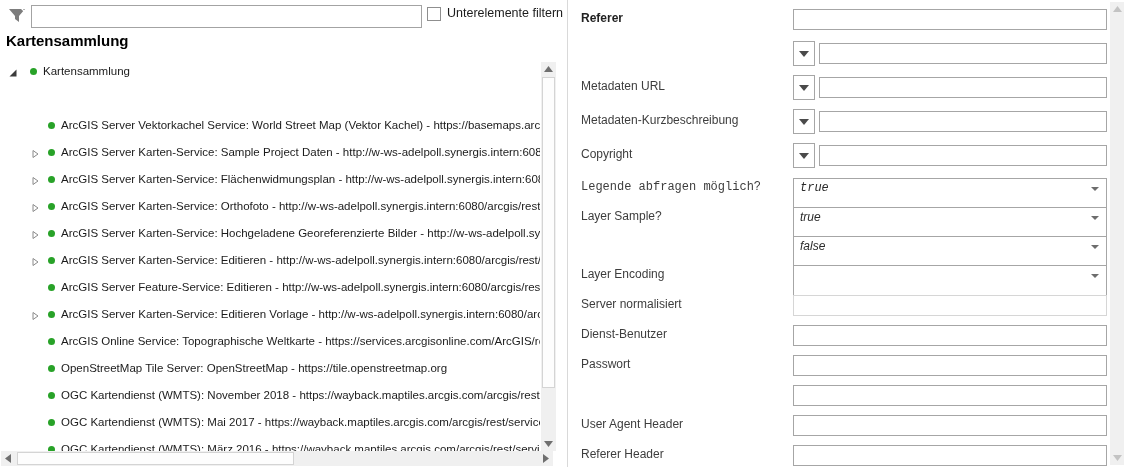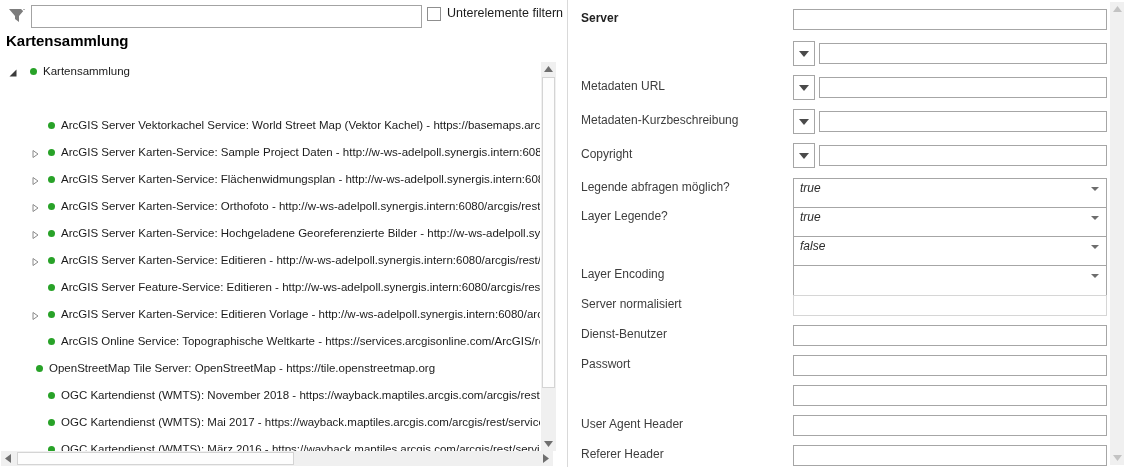--- a/index.html
+++ b/index.html
@@ -165,21 +165,21 @@
             <span class="tree-label">ArcGIS Server Karten-Service: Editieren Vorlage - http://w-ws-adelpoll.synergis.intern:6080/arcg</span>
           </span>
         </div>
         <div class="tree-row" style="top: 270px;">
           <span class="row-content" style="left: 44px;">
             <span class="dot" style="background: rgb(40, 162, 40);"></span>
             <span class="tree-label">ArcGIS Online Service: Topographische Weltkarte - https://services.arcgisonline.com/ArcGIS/res</span>
           </span>
         </div>
         <div class="tree-row" style="top: 297px;">
-          <span class="row-content" style="left: 32px; text-align: center;">
+          <span class="row-content" style="left: 44px; text-align: center;">
             <span class="dot" style="background: rgb(40, 162, 40);"></span>
             <span class="tree-label">OpenStreetMap Tile Server: OpenStreetMap - https://tile.openstreetmap.org</span>
           </span>
         </div>
         <div class="tree-row" style="top: 324px;">
           <span class="row-content" style="left: 44px;">
             <span class="dot" style="background: rgb(40, 162, 40);"></span>
             <span class="tree-label">OGC Kartendienst (WMTS): November 2018 - https://wayback.maptiles.arcgis.com/arcgis/rest/s</span>
           </span>
         </div>
@@ -224,21 +224,21 @@
           </svg>
       </div>
     </div>
   </div>
 
   <div class="panel-divider"></div>
 
   <div class="right-panel">
     <div id="form-host">
         <div class="form-row" style="top: 7px;">
-          <span class="form-label bold">Server</span>
+          <span class="form-label bold">Referer</span>
           <span class="ctl">
             <input class="txt-input" style="">
           </span>
         </div>
         <div class="form-row" style="top: 41px;">
           <span class="ctl">
             <button class="dd-btn">
               <span class="tri"></span>
             </button>
             <input class="txt-input dd-input" style="">
@@ -264,31 +264,31 @@
         </div>
         <div class="form-row" style="top: 143px;">
           <span class="form-label">Copyright</span>
           <span class="ctl">
             <button class="dd-btn">
               <span class="tri"></span>
             </button>
             <input class="txt-input dd-input" style="">
           </span>
         </div>
-        <div class="form-row" style="top: 176px;">
+        <div class="form-row" style="top: 176px; font-family: Liberation Mono, monospace;">
           <span class="form-label">Legende abfragen möglich?</span>
           <span class="ctl">
             <span class="combo">
               <span class="combo-value">true</span>
               <span class="combo-arrow"></span>
             </span>
           </span>
         </div>
         <div class="form-row" style="top: 205px;">
-          <span class="form-label">Layer Legende?</span>
+          <span class="form-label">Layer Sample?</span>
           <span class="ctl">
             <span class="combo">
               <span class="combo-value">true</span>
               <span class="combo-arrow"></span>
             </span>
           </span>
         </div>
         <div class="form-row" style="top: 234px;">
           <span class="ctl">
             <span class="combo">

